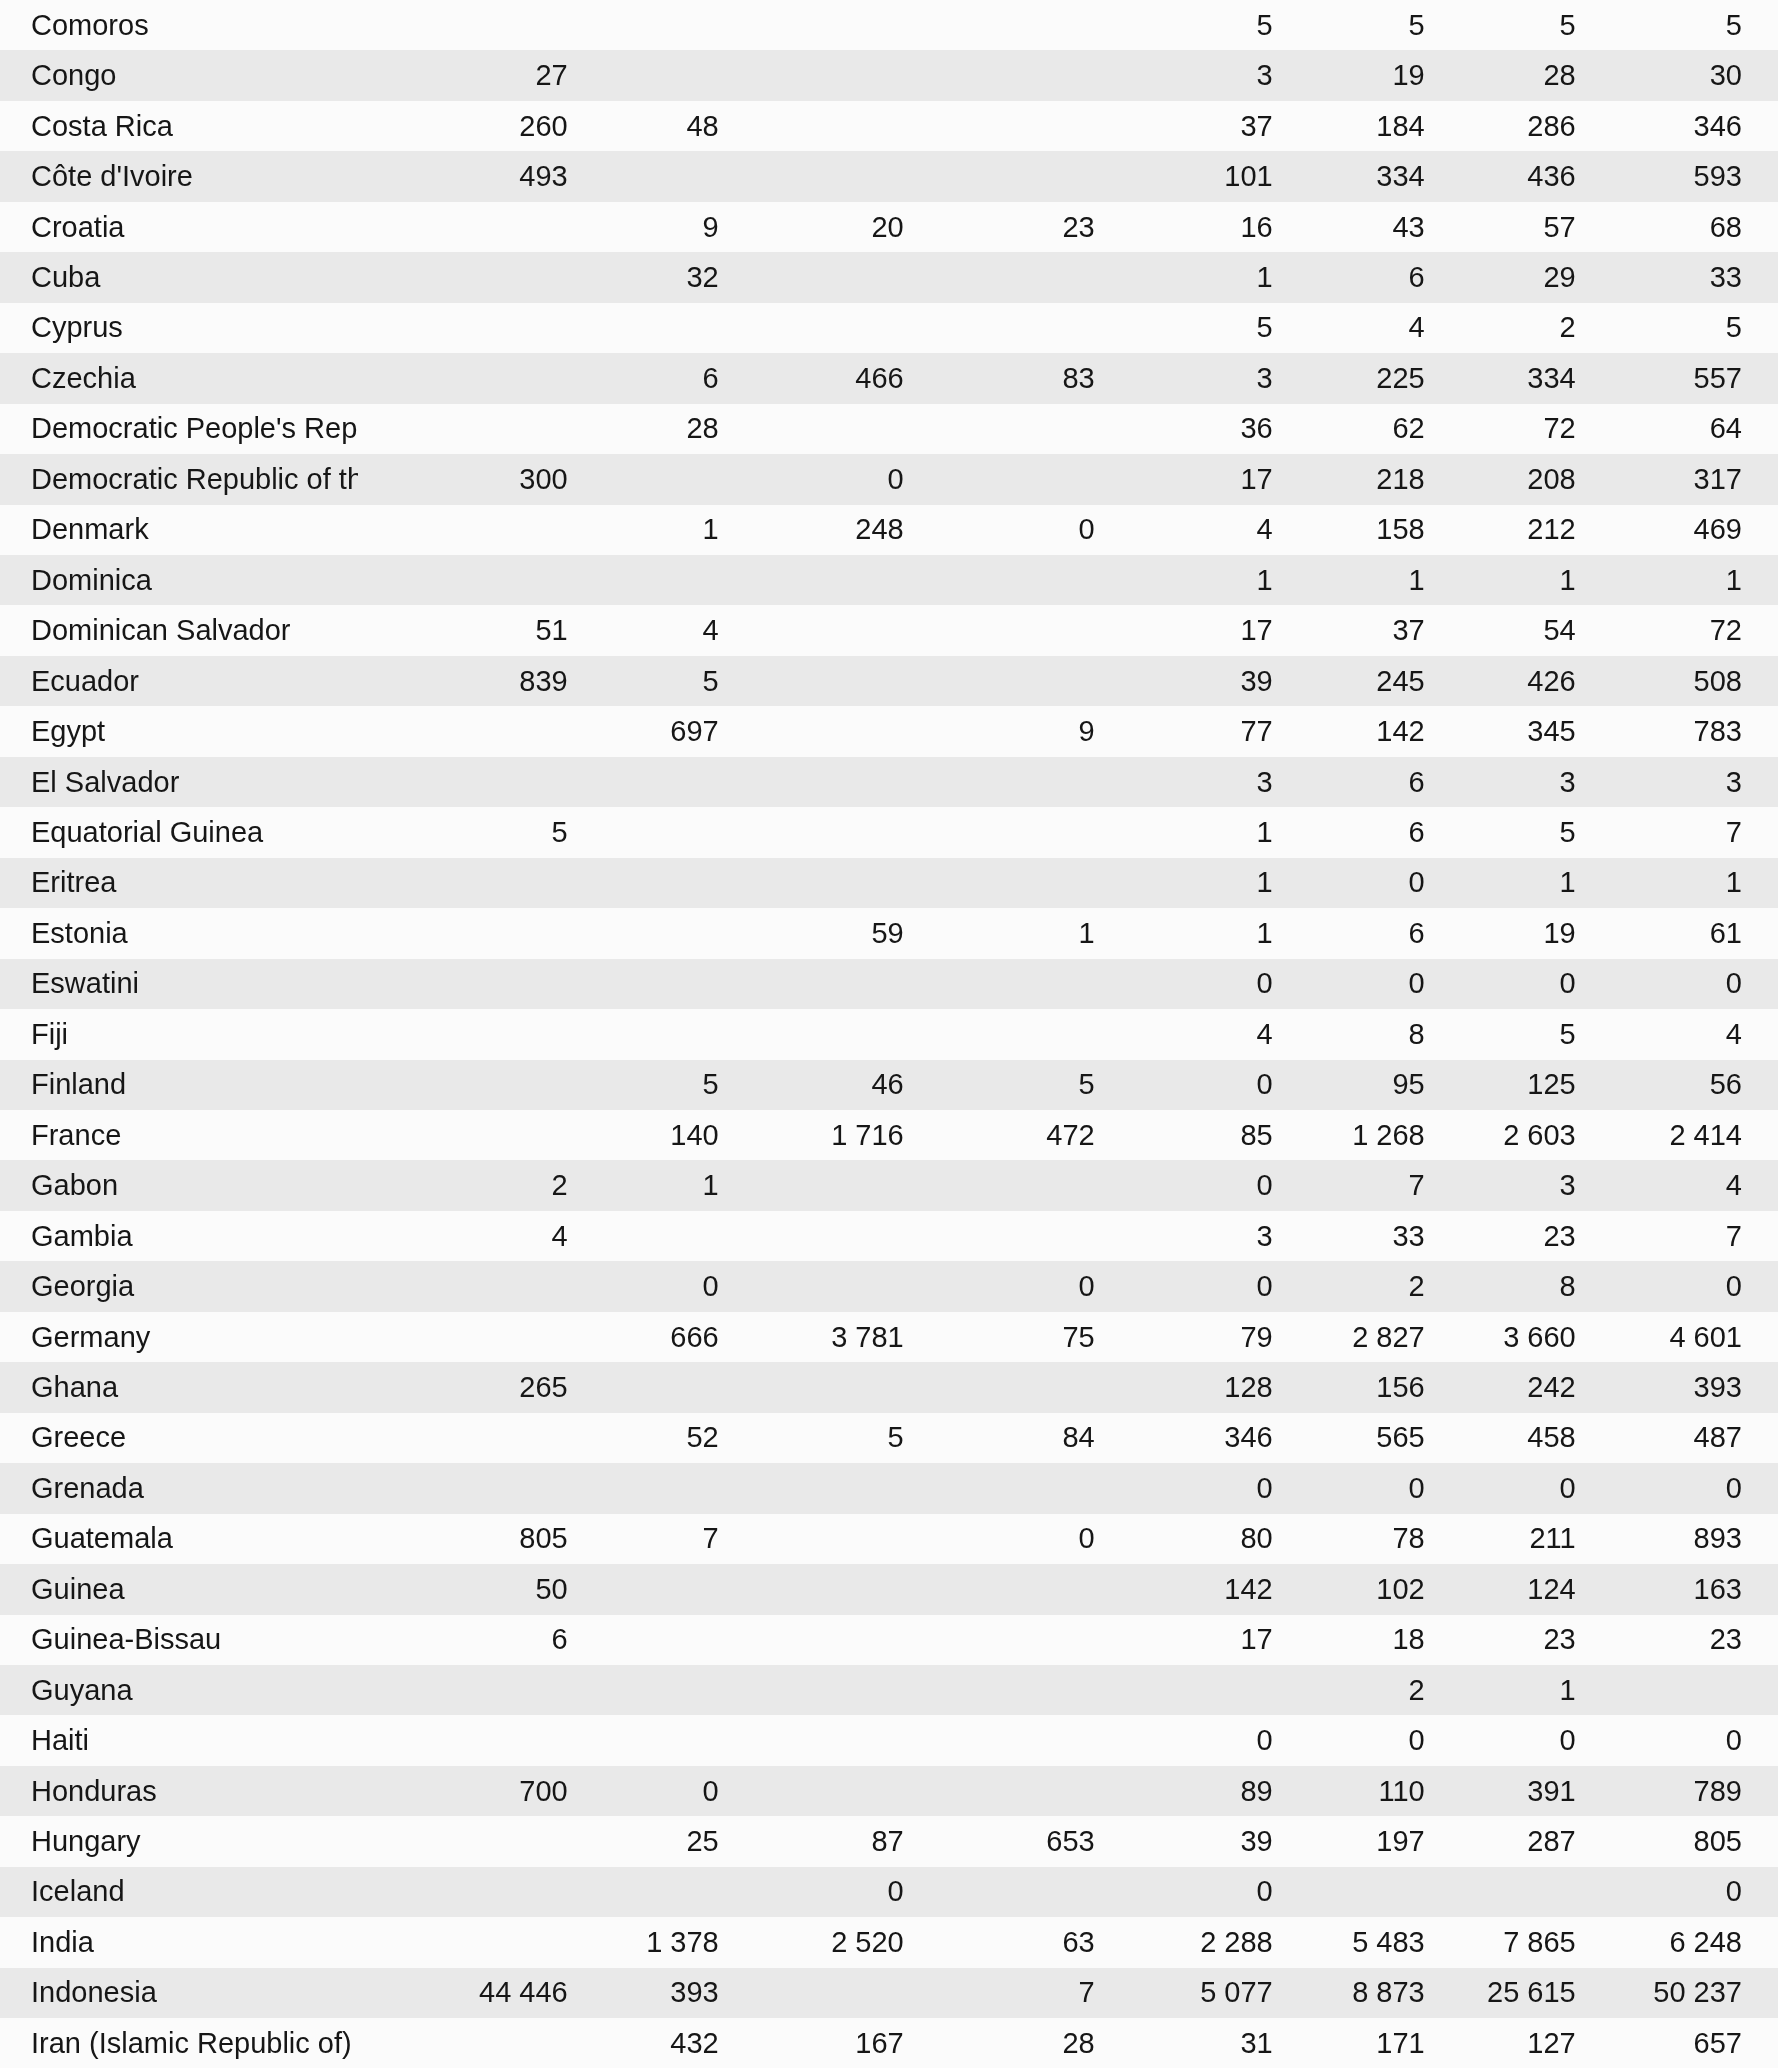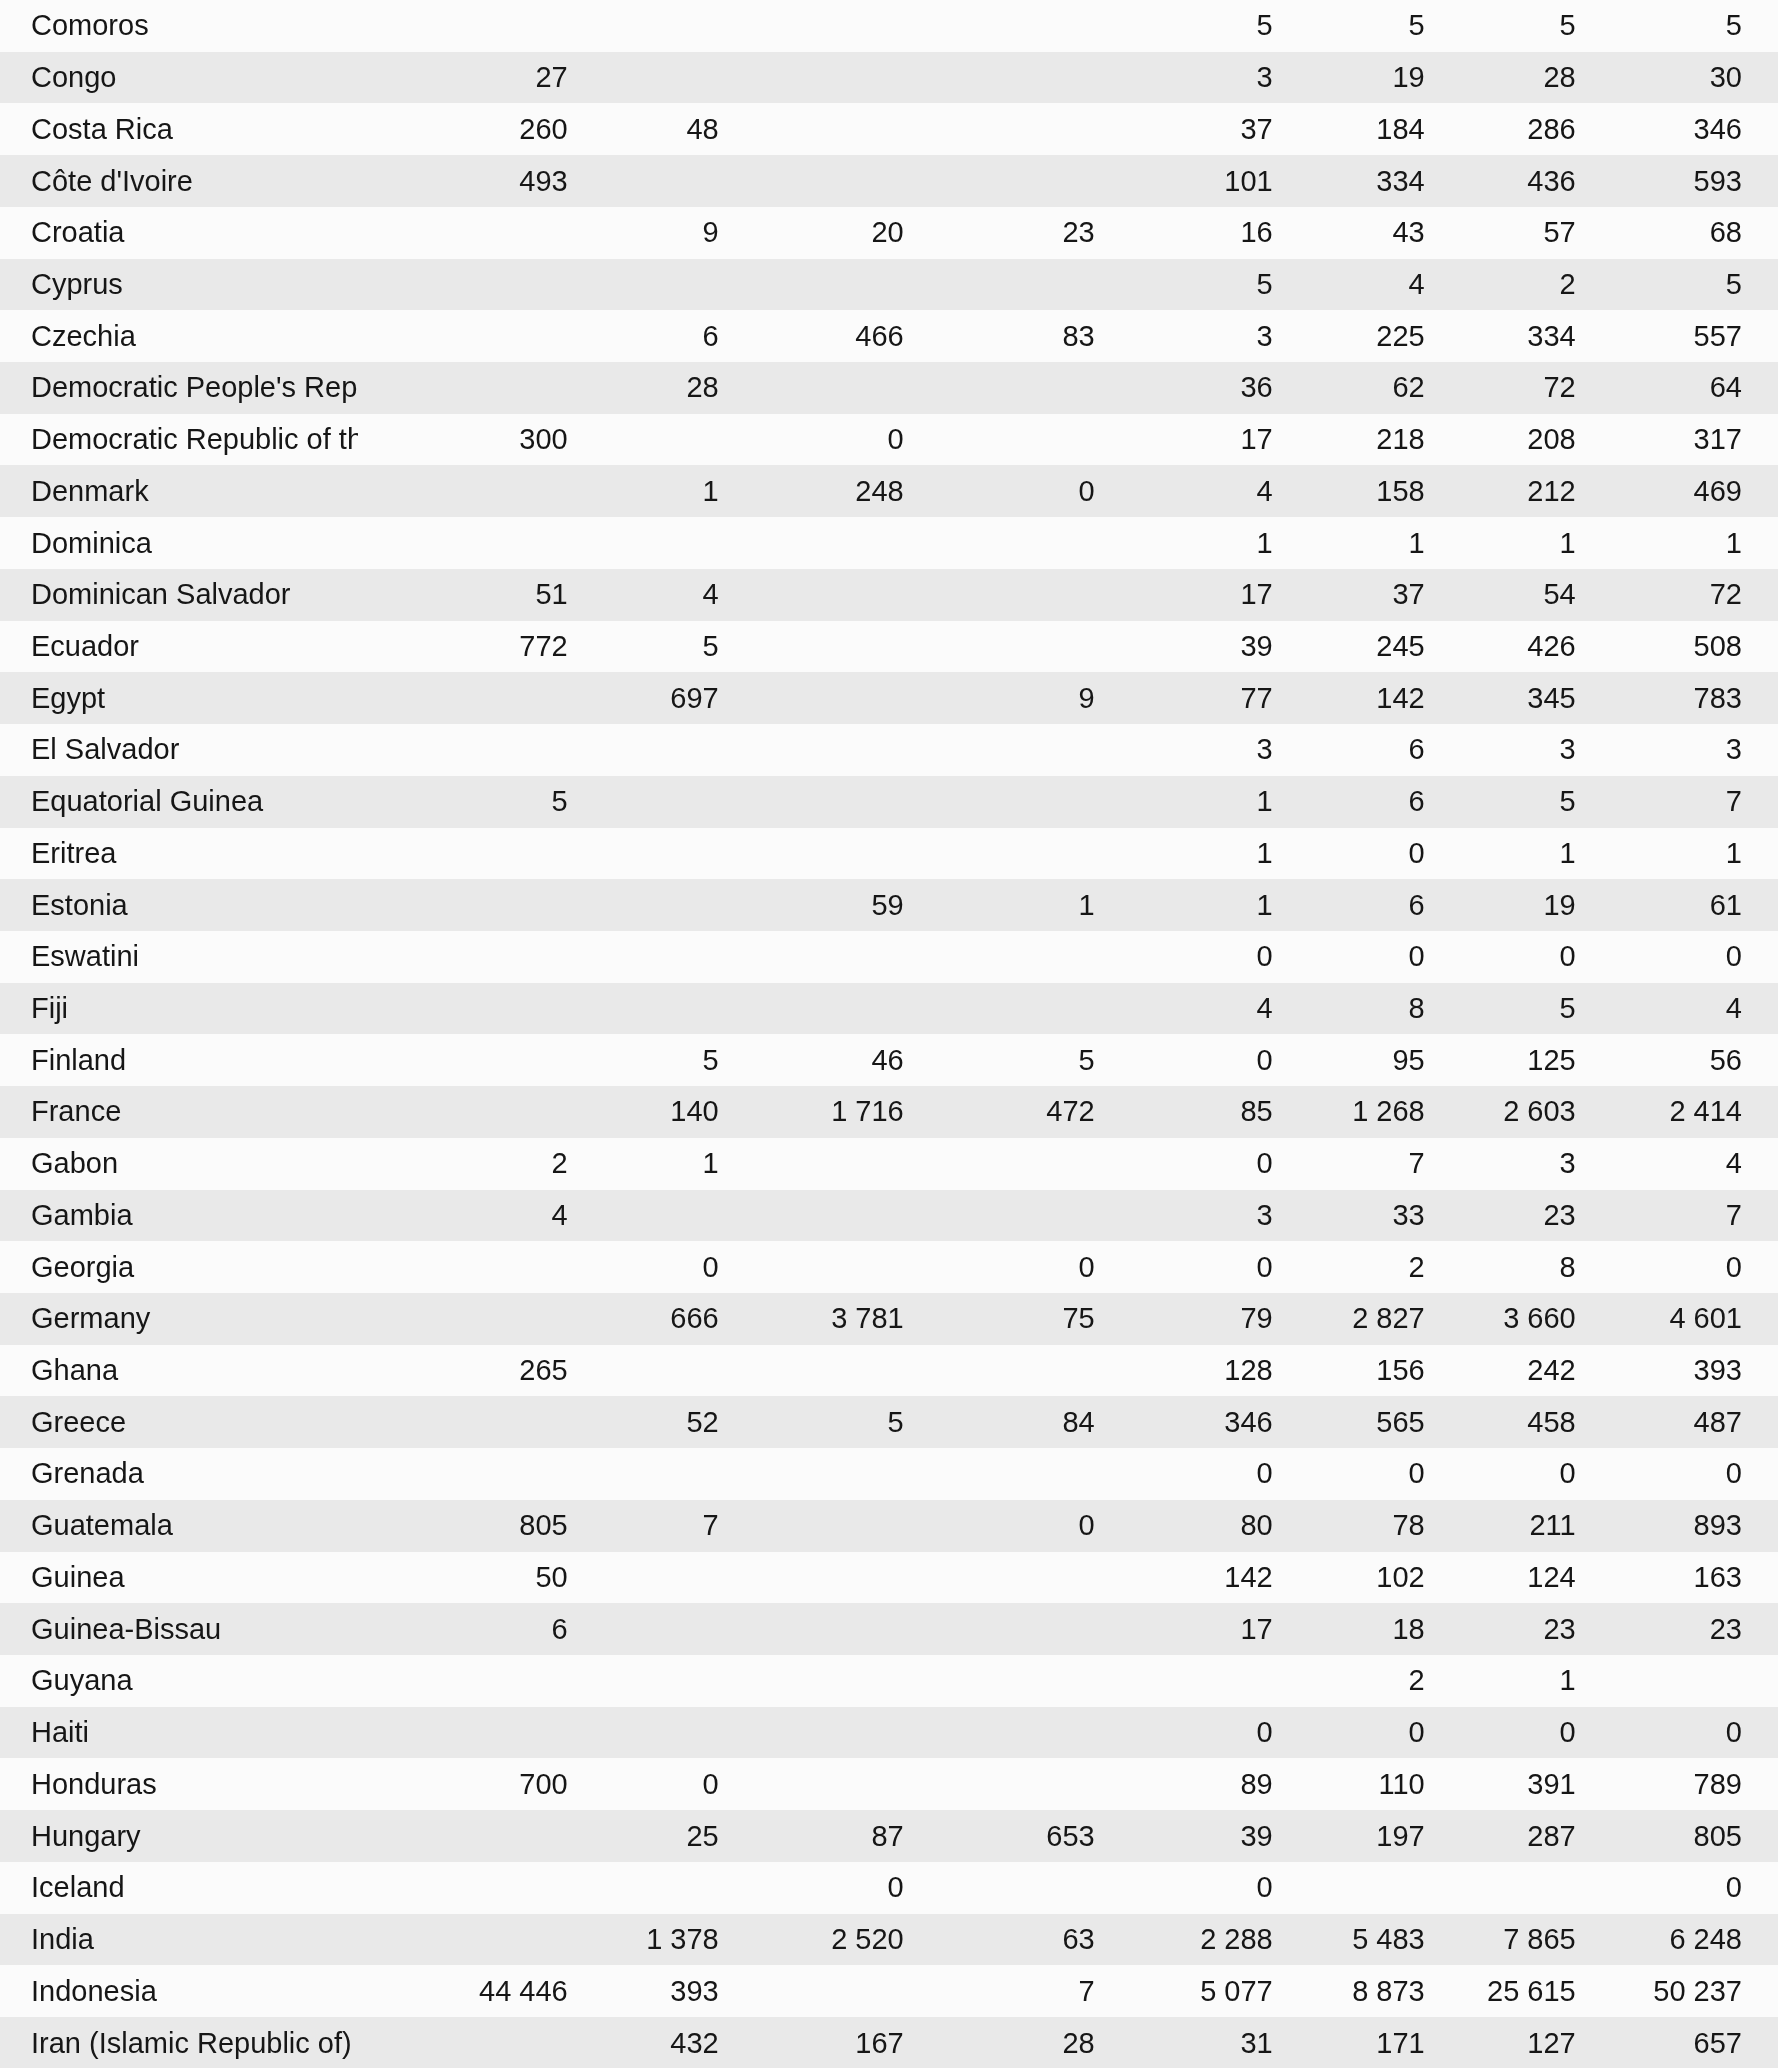--- a/index.html
+++ b/index.html
@@ -108,20 +108,31 @@
         <td class="num c1"></td>
         <td class="num c2">9</td>
         <td class="num c3">20</td>
         <td class="num c4">23</td>
         <td class="num c5">16</td>
         <td class="num c6">43</td>
         <td class="num c7">57</td>
         <td class="num c8">68</td>
       </tr>
       <tr>
+        <td class="name">Cuba</td>
+        <td class="num c1"></td>
+        <td class="num c2">32</td>
+        <td class="num c3"></td>
+        <td class="num c4"></td>
+        <td class="num c5">1</td>
+        <td class="num c6">6</td>
+        <td class="num c7">29</td>
+        <td class="num c8">33</td>
+      </tr>
+      <tr>
         <td class="name">Cyprus</td>
         <td class="num c1"></td>
         <td class="num c2"></td>
         <td class="num c3"></td>
         <td class="num c4"></td>
         <td class="num c5">5</td>
         <td class="num c6">4</td>
         <td class="num c7">2</td>
         <td class="num c8">5</td>
       </tr>
@@ -186,21 +197,21 @@
         <td class="num c2">4</td>
         <td class="num c3"></td>
         <td class="num c4"></td>
         <td class="num c5">17</td>
         <td class="num c6">37</td>
         <td class="num c7">54</td>
         <td class="num c8">72</td>
       </tr>
       <tr>
         <td class="name">Ecuador</td>
-        <td class="num c1">772</td>
+        <td class="num c1">839</td>
         <td class="num c2">5</td>
         <td class="num c3"></td>
         <td class="num c4"></td>
         <td class="num c5">39</td>
         <td class="num c6">245</td>
         <td class="num c7">426</td>
         <td class="num c8">508</td>
       </tr>
       <tr>
         <td class="name">Egypt</td>

